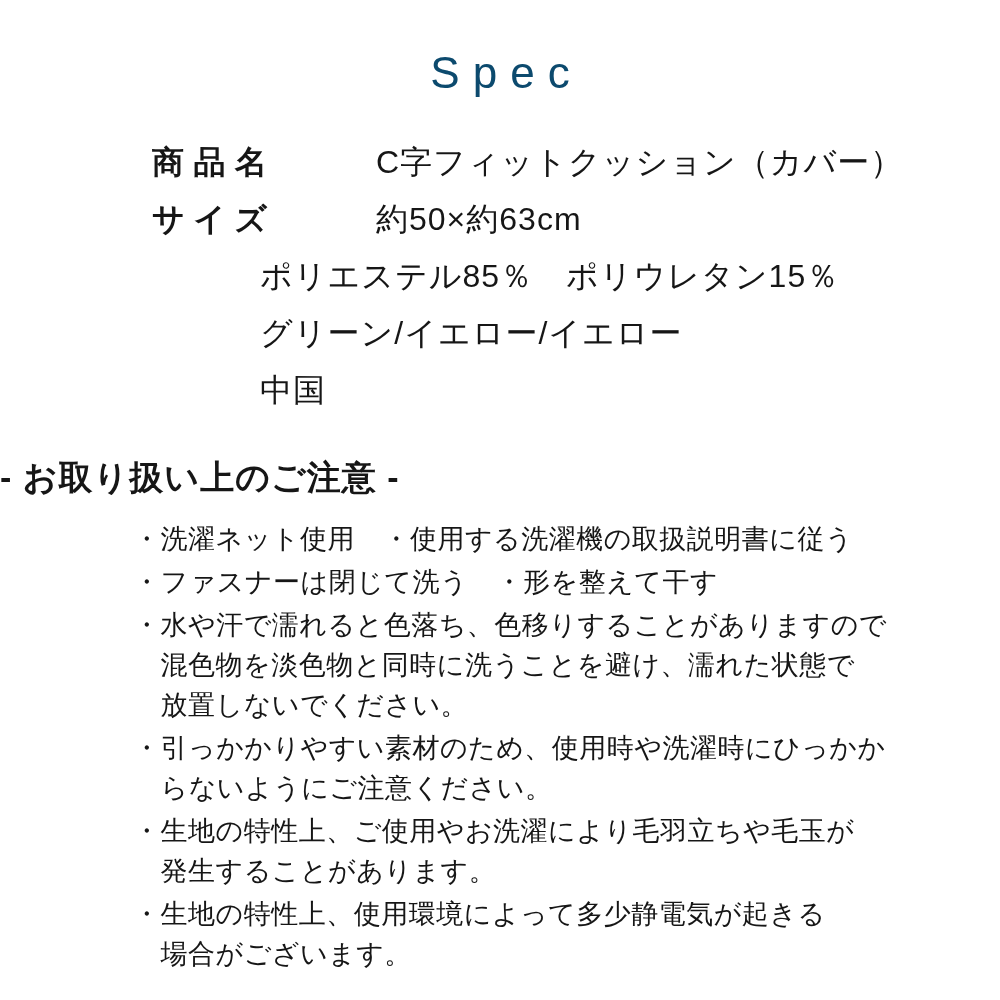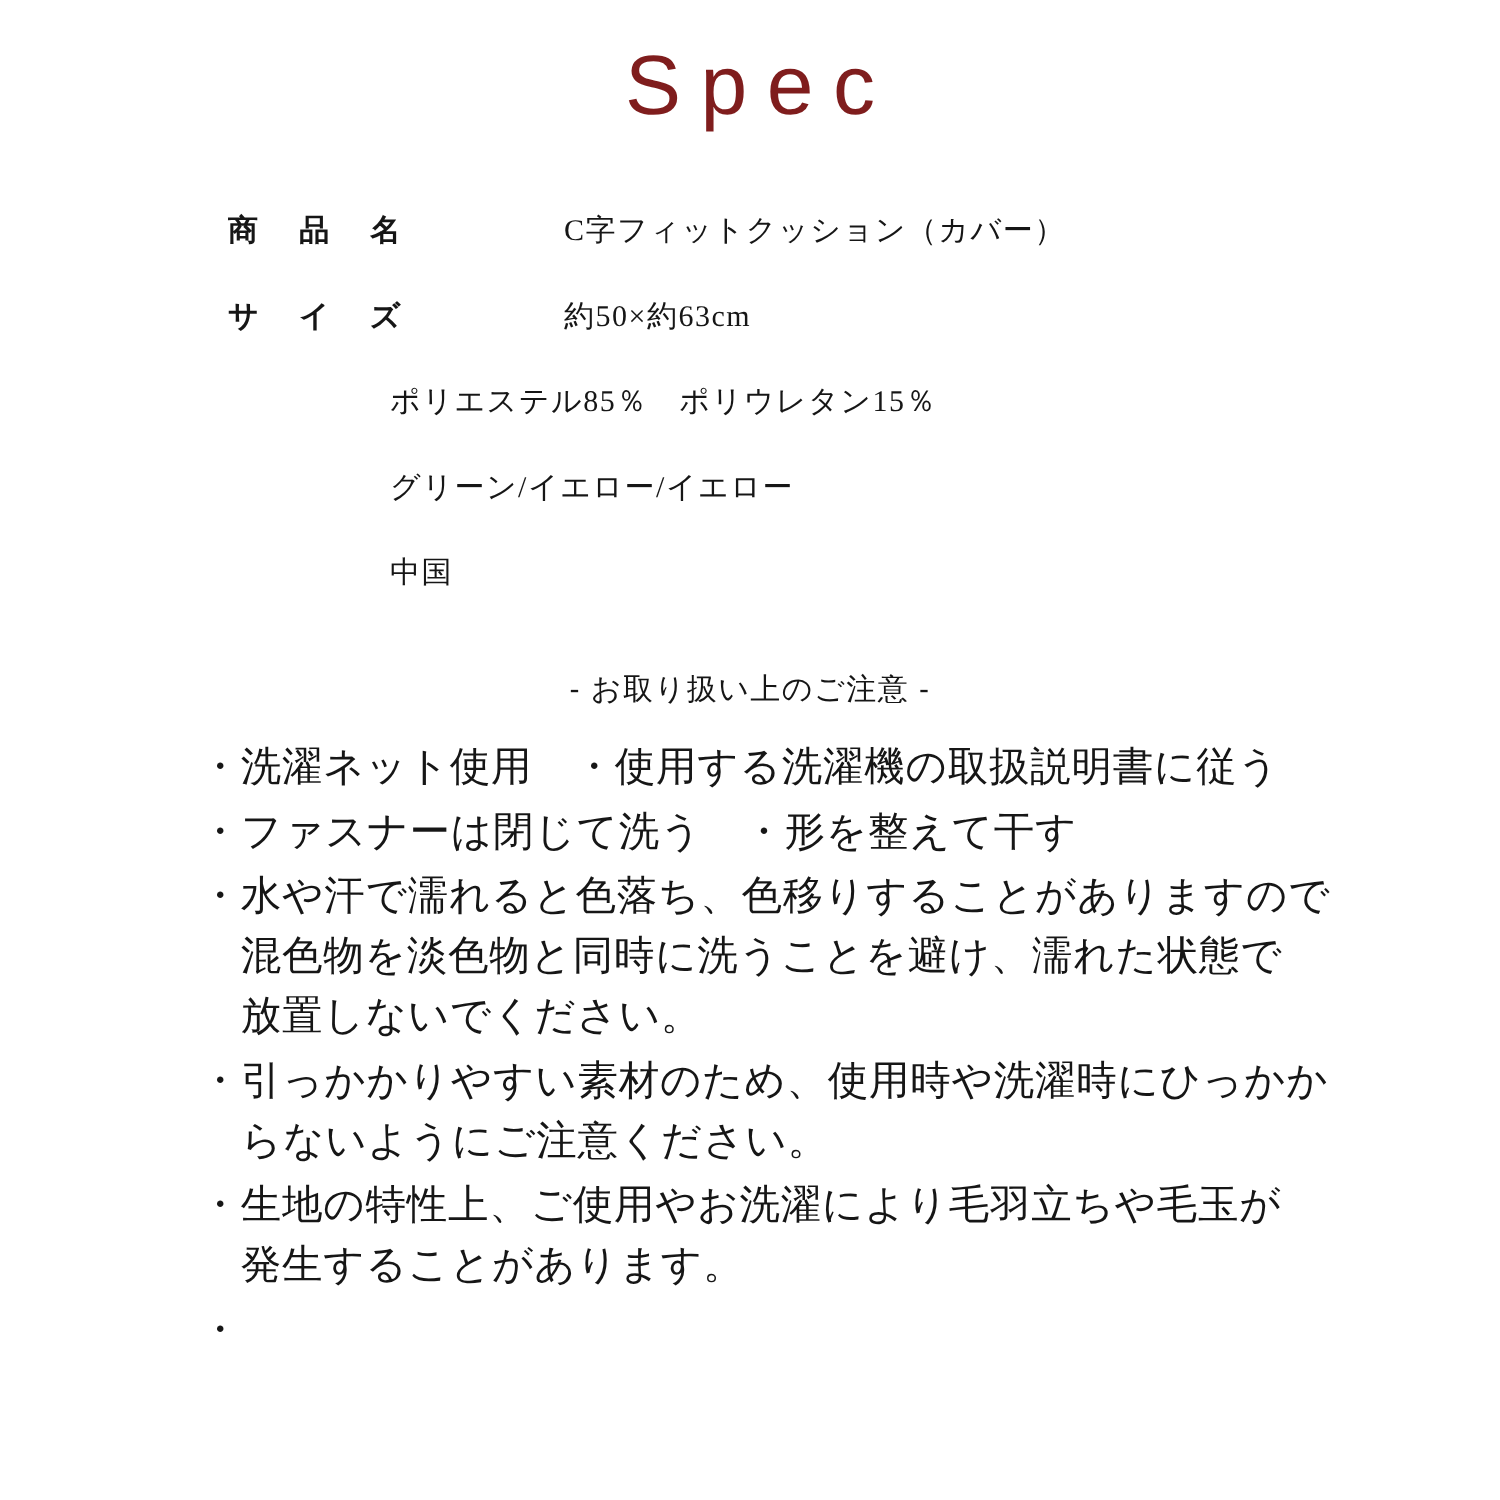--- a/index.html
+++ b/index.html
@@ -9,56 +9,54 @@
     height: 1000px;
     background: #ffffff;
     color: #161616;
     font-family: "Liberation Sans", "DejaVu Sans", sans-serif;
     overflow: hidden;
   }
   .page { width: 1000px; height: 1000px; position: relative; }
 
   .title {
     margin: 0;
-    padding-top: 24px;
+    padding-top: 48px;
     text-align: center;
-    font-size: 56px;
+    font-size: 44px;
     font-weight: 500;
     letter-spacing: 13px;
     text-indent: 13px;
-    color: #7f1d1d;
+    color: #0c4a6e;
   }
 
   .spec-table { margin: 36px 0 0 152px; }
   .spec-row {
     display: flex;
     align-items: center;
     height: 57px;
-    font-size: 20px;
+    font-size: 32px;
     font-weight: 600;
     letter-spacing: 1px;
-    font-family: Liberation Serif, serif;
   }
   .spec-label {
     width: 116px;
     text-align: justify;
     text-align-last: justify;
     flex: 0 0 auto;
   }
   .spec-value {
     margin-left: 108px;
     font-weight: 500;
     white-space: nowrap;
   }
 
   .notice-heading {
     margin-top: 36px;
-    text-align: center;
-    font-size: 20px;
-    font-weight: 400;
+    font-size: 34px;
+    font-weight: 700;
     letter-spacing: 1px;
   }
 
   .notes { margin: 18px 0 0 133px; width: 760px; }
   .note-item {
     display: flex;
     font-size: 27px;
     font-weight: 500;
     line-height: 40px;
     letter-spacing: 0.5px;
@@ -116,16 +114,18 @@
       <span class="note-text">引っかかりやすい素材のため、使用時や洗濯時にひっかか
 らないようにご注意ください。</span>
     </div>
     <div class="note-item">
       <span class="note-bullet">・</span>
       <span class="note-text">生地の特性上、ご使用やお洗濯により毛羽立ちや毛玉が
 発生することがあります。</span>
     </div>
     <div class="note-item">
       <span class="note-bullet">・</span>
+      <span class="note-text">生地の特性上、使用環境によって多少静電気が起きる
+場合がございます。</span>
     </div>
   </div>
 
 </div>
 
 </body></html>

